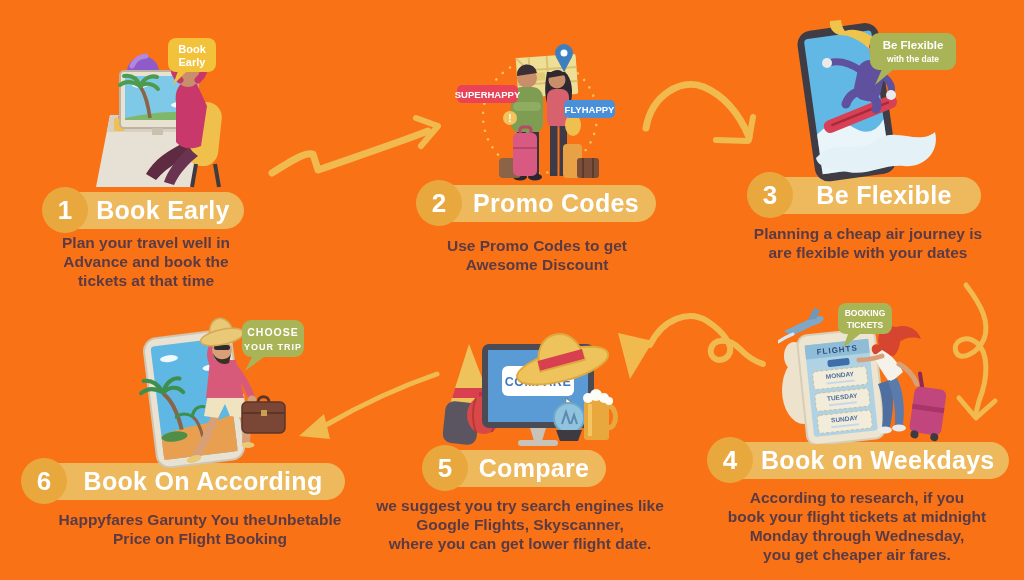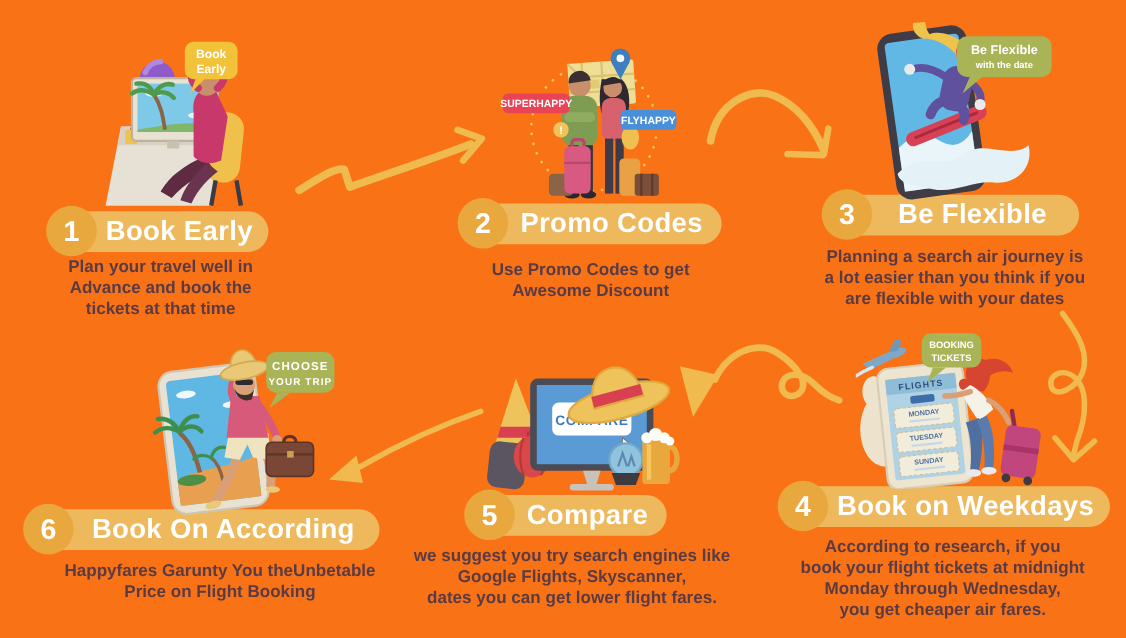--- a/index.html
+++ b/index.html
@@ -401,33 +401,32 @@
   <div class="desc d1">
     <div>Plan your travel well in</div>
     <div>Advance and book the</div>
     <div>tickets at that time</div>
   </div>
   <div class="desc d2">
     <div>Use Promo Codes to get</div>
     <div>Awesome Discount</div>
   </div>
   <div class="desc d3">
-    <div>Planning a search air journey is</div>
-    <div>a lot easier than you think if you</div>
+    <div>Planning a cheap air journey is</div>
     <div>are flexible with your dates</div>
   </div>
   <div class="desc d4">
     <div>According to research, if you</div>
     <div>book your flight tickets at midnight</div>
     <div>Monday through Wednesday,</div>
     <div>you get cheaper air fares.</div>
   </div>
   <div class="desc d5">
     <div>we suggest you try search engines like</div>
     <div>Google Flights, Skyscanner,</div>
-    <div>dates you can get lower flight fares.</div>
+    <div>where you can get lower flight date.</div>
   </div>
   <div class="desc d6">
     <div>Happyfares Garunty You theUnbetable</div>
     <div>Price on Flight Booking</div>
   </div>
 
 </div>
 
 </body></html>

